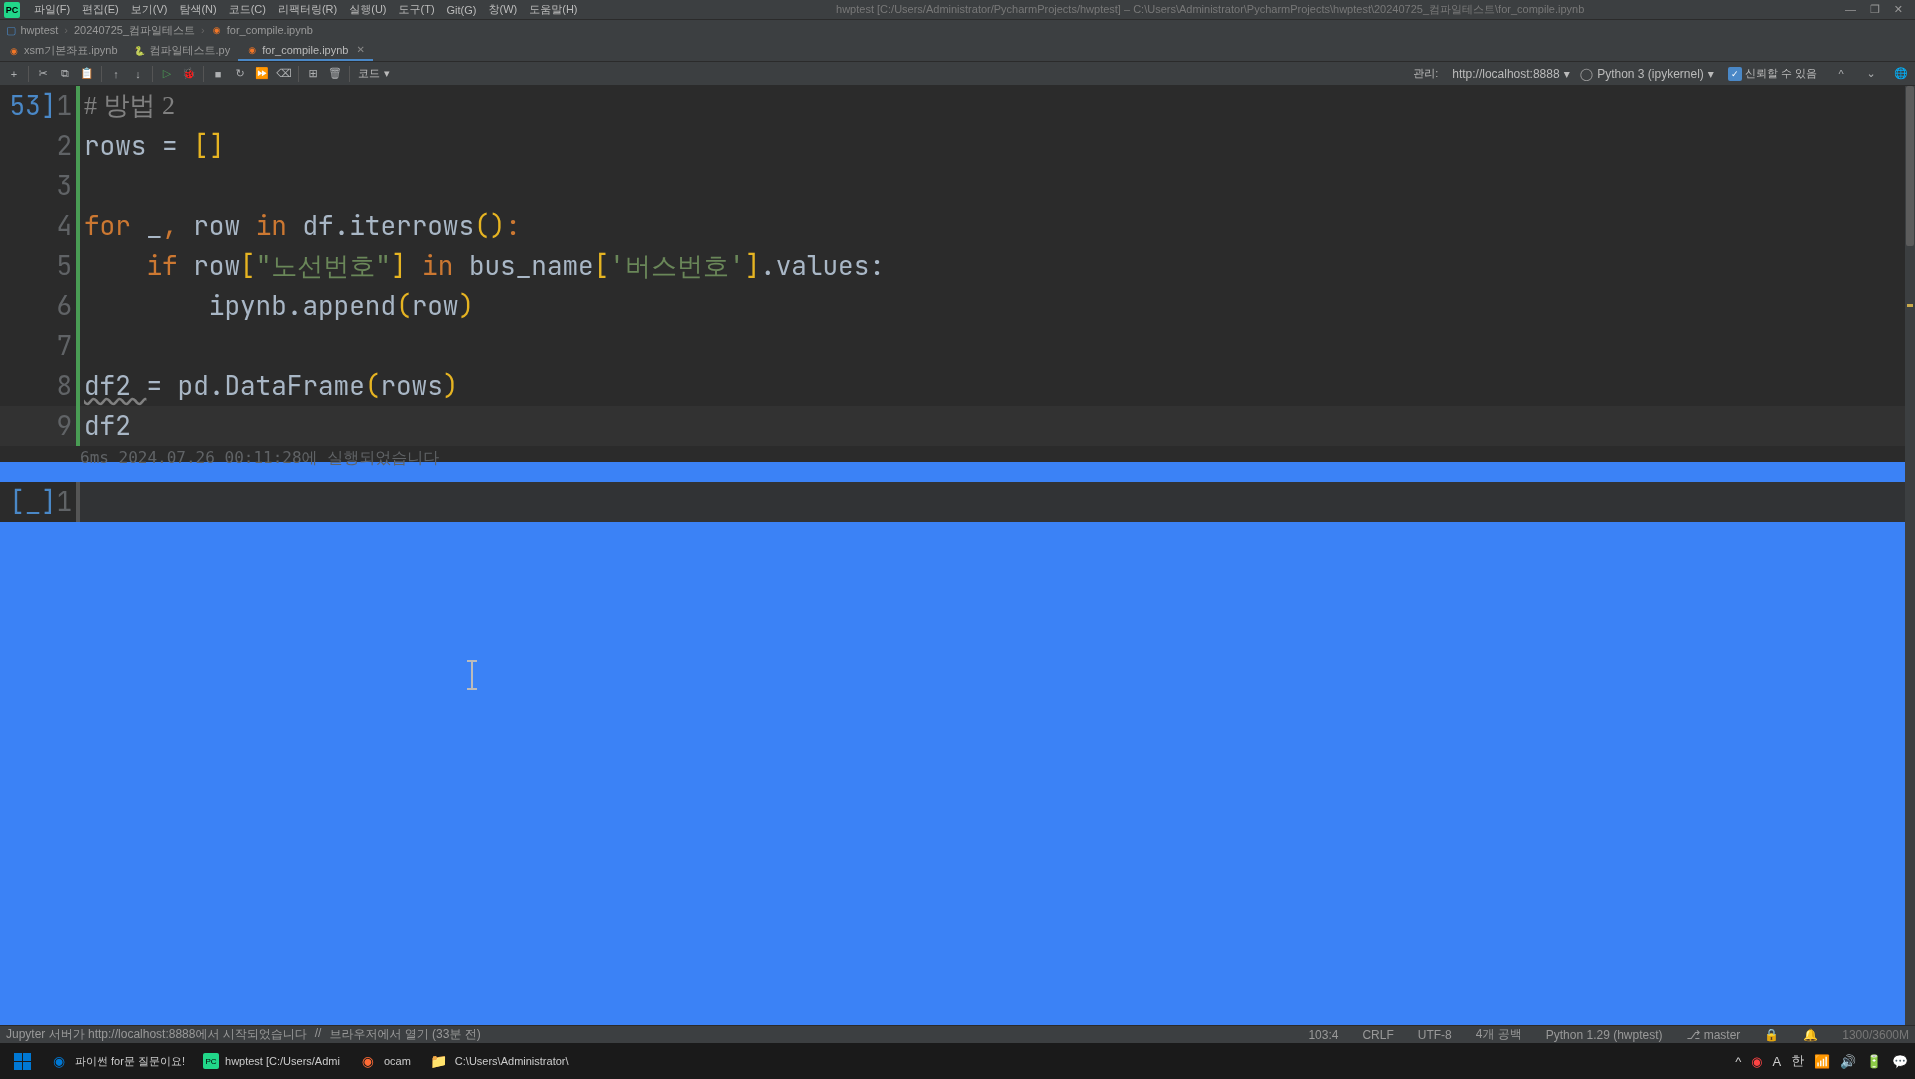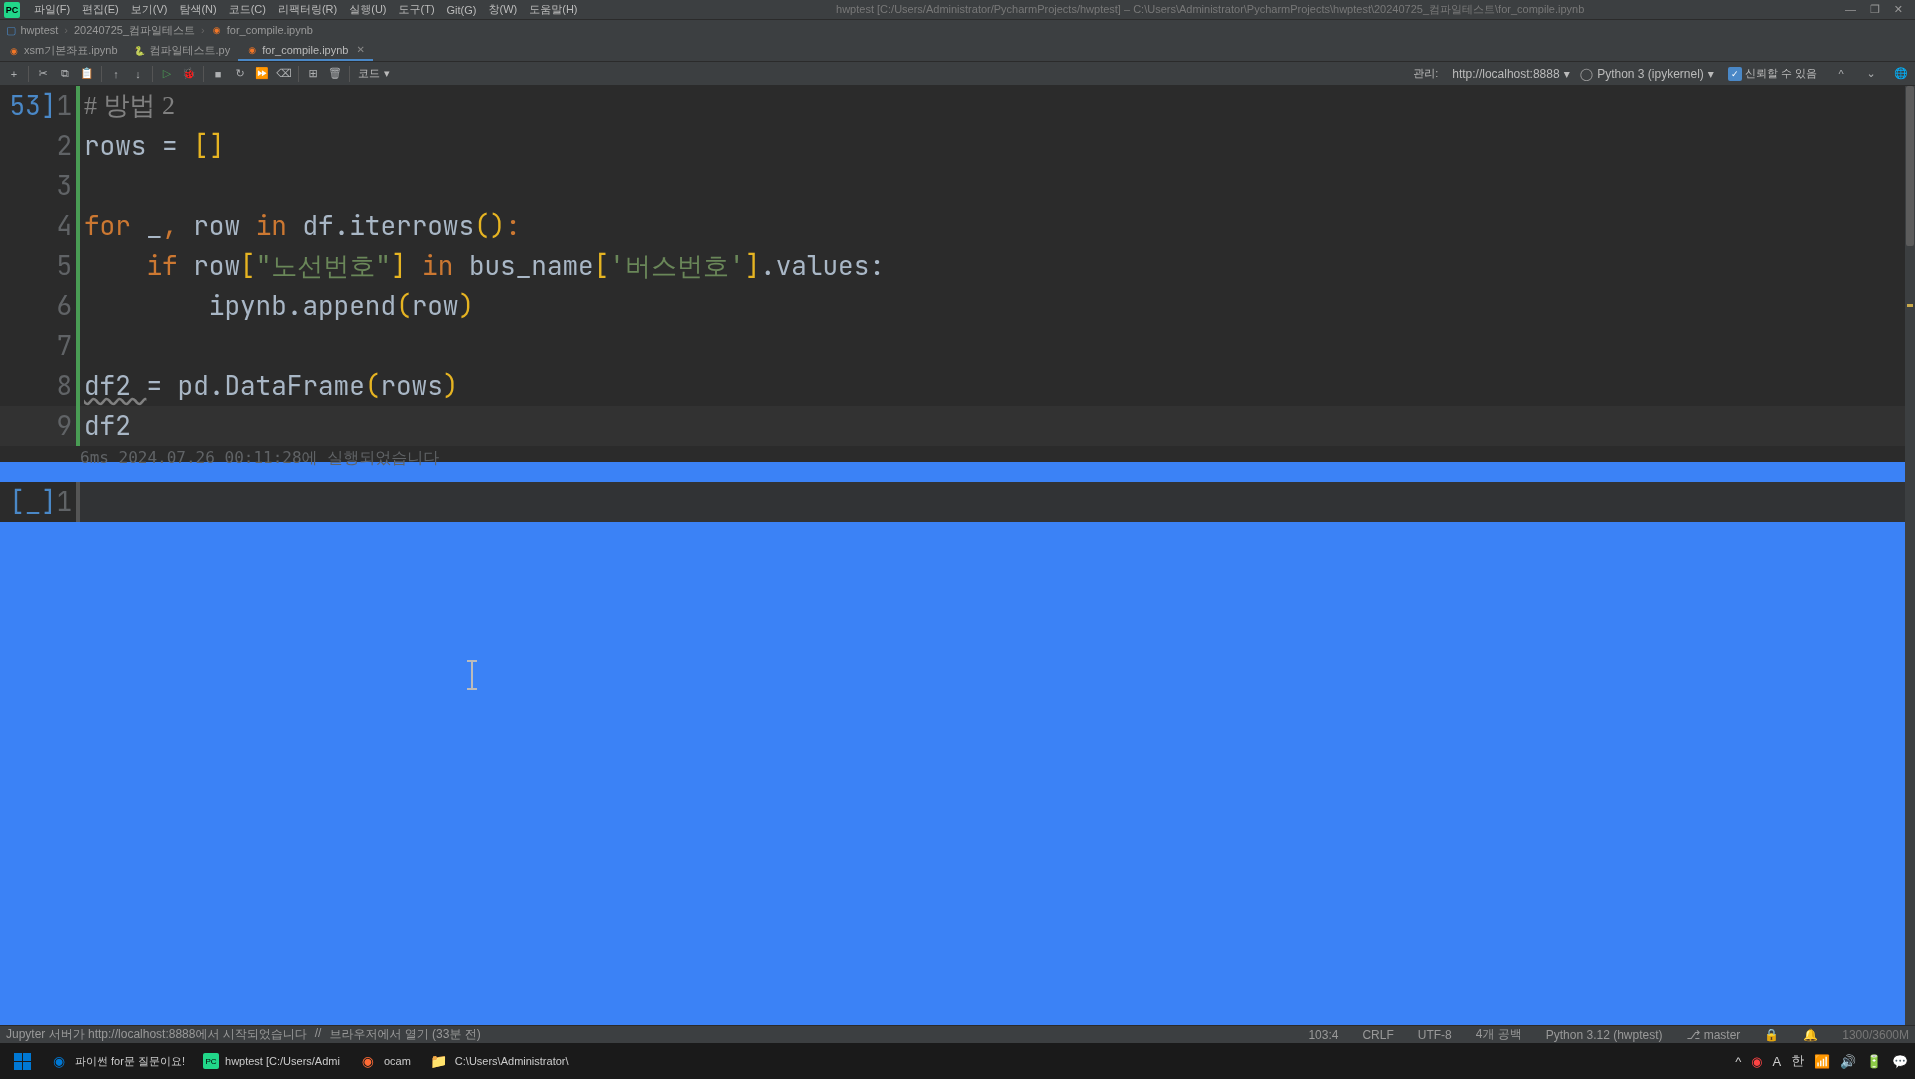--- a/index.html
+++ b/index.html
@@ -450,21 +450,21 @@
   <div class="sb-left">
     <span>Jupyter 서버가 http://localhost:8888에서 시작되었습니다</span>
     <span>//</span>
     <span>브라우저에서 열기 (33분 전)</span>
   </div>
   <div class="sb-right">
     <span>103:4</span>
     <span>CRLF</span>
     <span>UTF-8</span>
     <span>4개 공백</span>
-    <span>Python 3.12 (hwptest)</span>
+    <span>Python 1.29 (hwptest)</span>
     <span><span class="git-ico">⎇</span> <span>master</span></span>
     <span class="lock-ico">🔒</span>
     <span class="bell-ico">🔔</span>
     <span class="mem">1300/3600M</span>
   </div>
 </div>
 
 <div class="taskbar">
   <div class="tb-item">
     <div class="win-logo">

